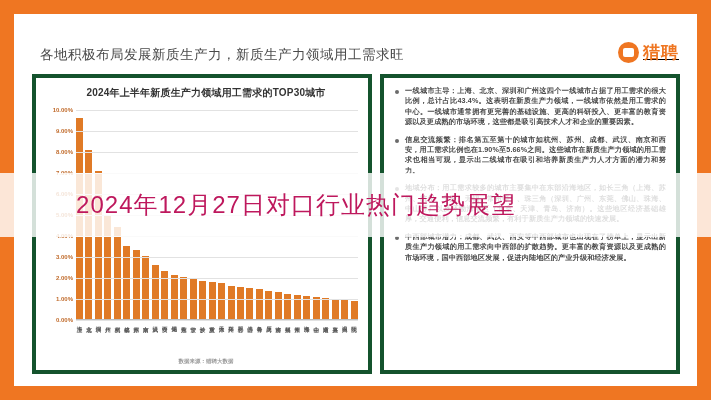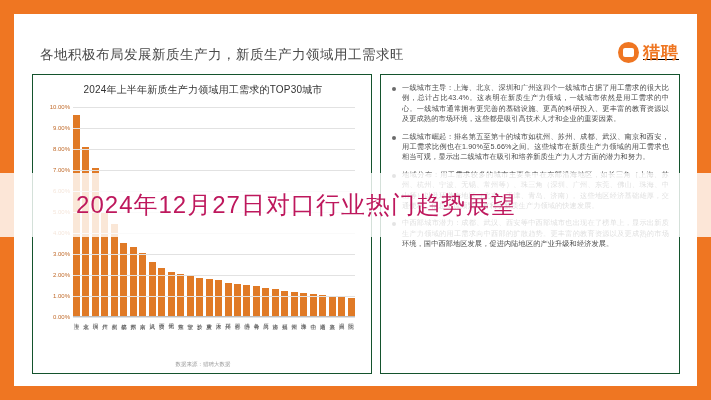--- a/index.html
+++ b/index.html
@@ -84,22 +84,23 @@
   }
   
   .body-area {
     position: absolute;
     left: 14px; top: 68px;
     width: 683px; height: 318px;
   }
   .panel {
     position: absolute;
     box-sizing: border-box;
-    border: 1px solid #14532d;
+    border: 4px solid #14532d;
     background: #ffffff;
+    font-weight: bold;
   }
   .panel-chart {
     left: 18px; top: 6px;
     width: 340px; height: 300px;
   }
   .panel-text {
     left: 366px; top: 6px;
     width: 300px; height: 300px;
     padding: 8px 10px 4px 10px;
   }
@@ -409,21 +410,21 @@
       <div class="chart-source">数据来源：猎聘大数据</div>
     </div>
 
     <div class="panel panel-text" id="textpanel">
         <div class="bullet-item">
           <span class="bullet-dot"></span>
           <div class="bullet-text">一线城市主导：上海、北京、深圳和广州这四个一线城市占据了用工需求的很大比例，总计占比43.4%。这表明在新质生产力领域，一线城市依然是用工需求的中心。一线城市通常拥有更完善的基础设施、更高的科研投入、更丰富的教育资源以及更成熟的市场环境，这些都是吸引高技术人才和企业的重要因素。</div>
         </div>
         <div class="bullet-item">
           <span class="bullet-dot"></span>
-          <div class="bullet-text">二线城市崛起：排名第五至第十的城市如杭州、苏州、成都、武汉、南京和西安，用工需求比例也在1.90%至5.66%之间。这些城市在新质生产力领域的用工需求也相当可观，显示出二线城市在吸引和培养新质生产力人才方面的潜力和努力。</div>
+          <div class="bullet-text">信息交流频繁：排名第五至第十的城市如杭州、苏州、成都、武汉、南京和西安，用工需求比例也在1.90%至5.66%之间。这些城市在新质生产力领域的用工需求也相当可观，显示出二线城市在吸引和培养新质生产力人才方面的潜力和努力。</div>
         </div>
         <div class="bullet-item">
           <span class="bullet-dot"></span>
           <div class="bullet-text">地域分布：用工需求较多的城市主要集中在东部沿海地区，如长三角（上海、苏州、杭州、宁波、无锡、常州等）、珠三角（深圳、广州、东莞、佛山、珠海、中山等）以及环渤海地区（北京、天津、青岛、济南）。这些地区经济基础雄厚，交通便利，信息交流频繁，有利于新质生产力领域的快速发展。</div>
         </div>
         <div class="bullet-item">
           <span class="bullet-dot"></span>
           <div class="bullet-text">中西部城市潜力：成都、武汉、西安等中西部城市也出现在了榜单上，显示出新质生产力领域的用工需求向中西部的扩散趋势。更丰富的教育资源以及更成熟的市场环境，国中西部地区发展，促进内陆地区的产业升级和经济发展。</div>
         </div>
       </div>

